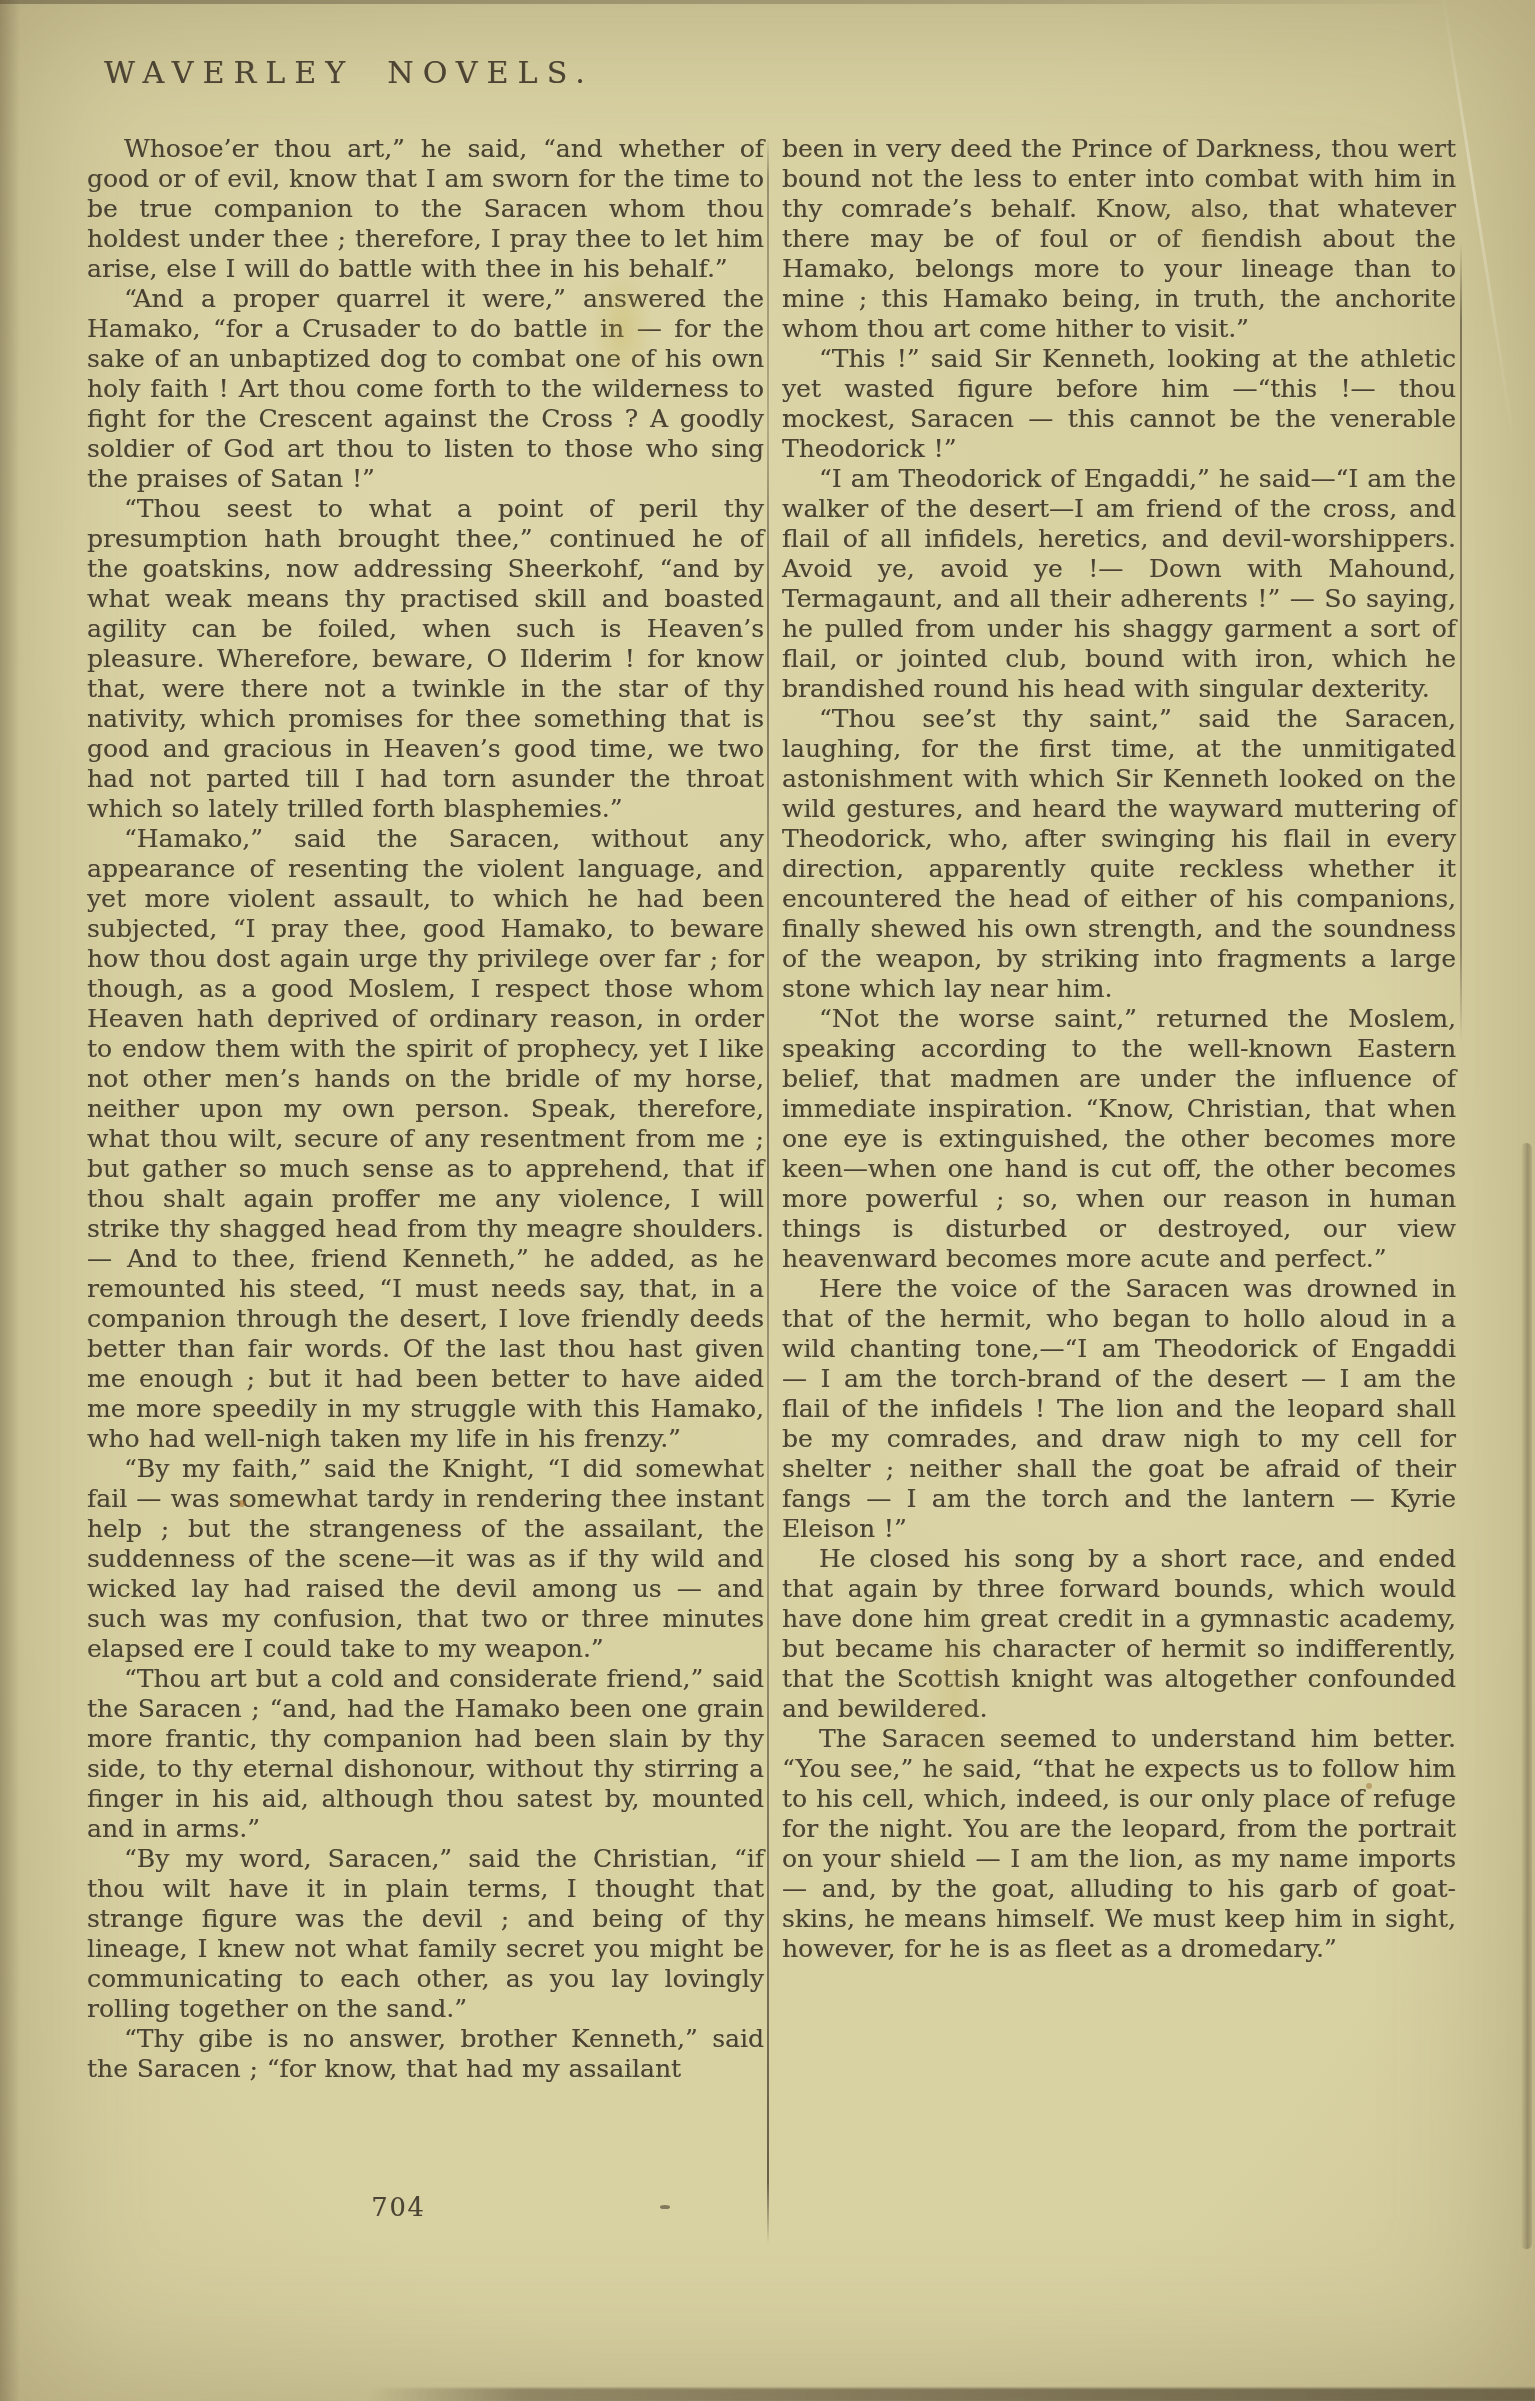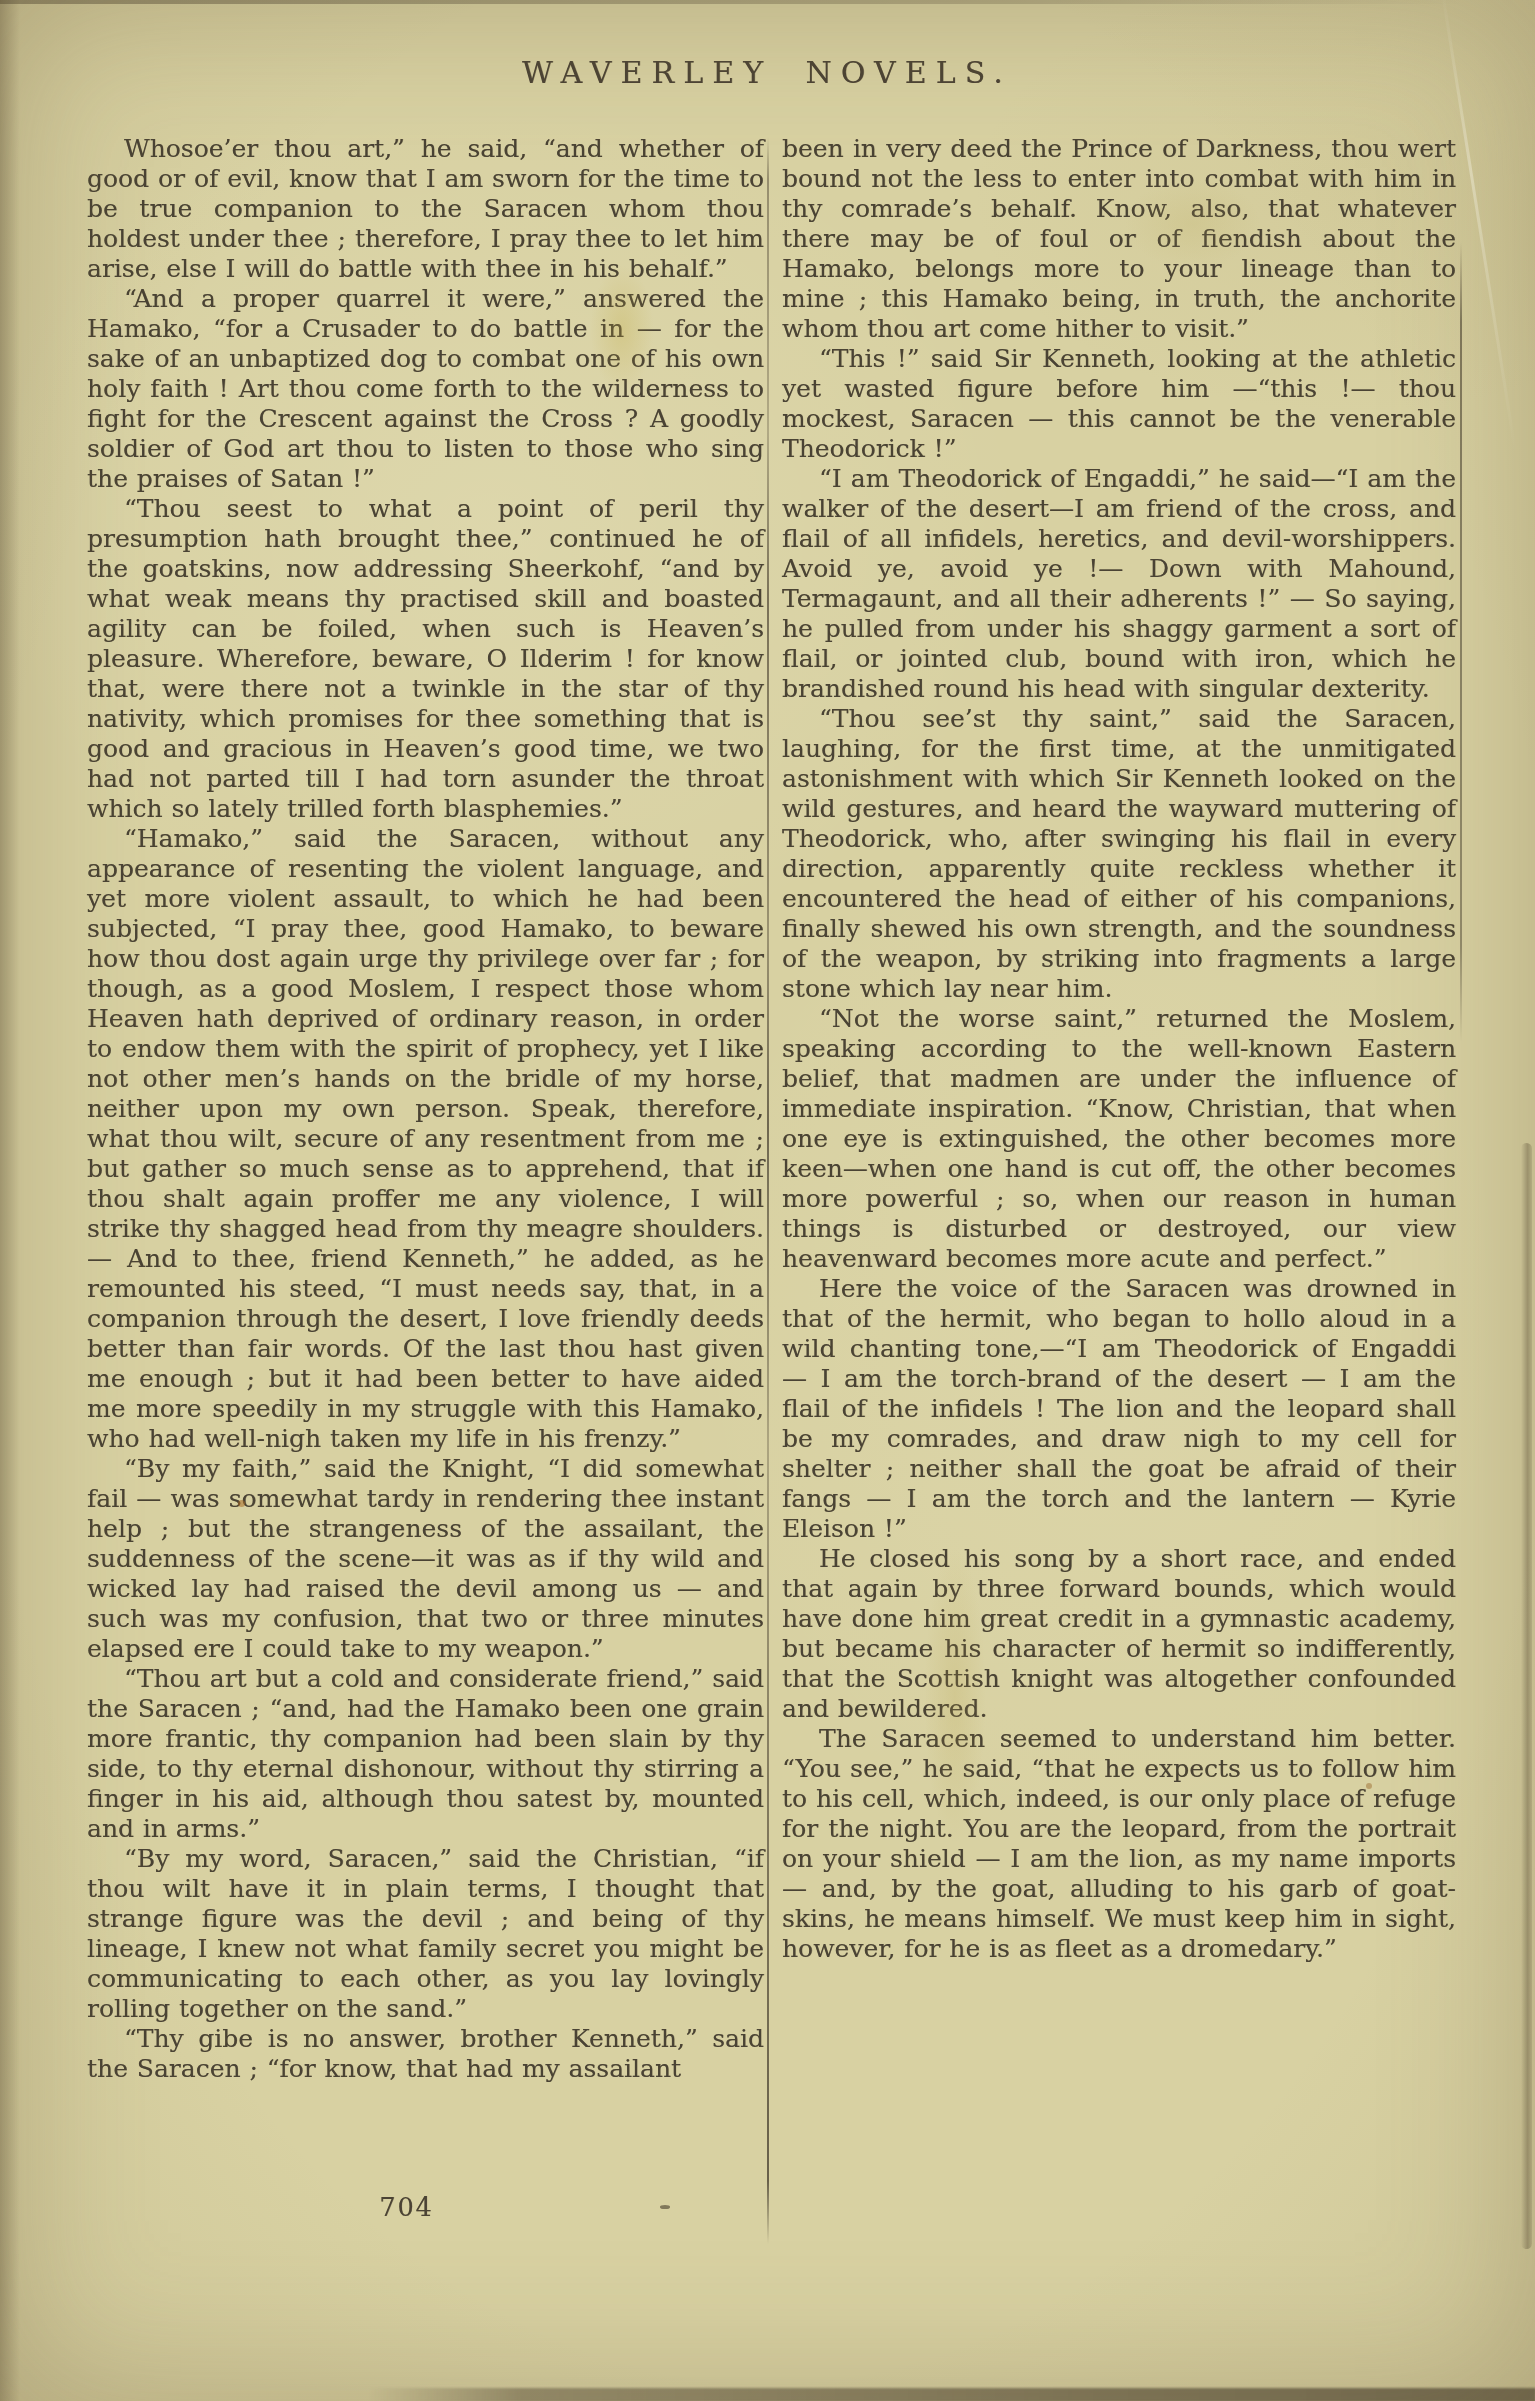--- a/index.html
+++ b/index.html
@@ -15,37 +15,37 @@
       radial-gradient(ellipse 868px 731px at 32% 22%, rgba(255,253,235,0.13), rgba(255,253,235,0) 62%),
       radial-gradient(ellipse 731px 914px at 72% 55%, rgba(252,248,222,0.10), rgba(252,248,222,0) 60%),
       radial-gradient(ellipse 548px 320px at 88% 8%, rgba(172,155,95,0.10), rgba(172,155,95,0) 70%),
       radial-gradient(ellipse 1371px 2103px at 50% 48%, rgba(0,0,0,0) 58%, rgba(118,100,58,0.16) 96%);
   }
   .vignette{
     position:absolute;inset:0;pointer-events:none;
     box-shadow:inset 0 0 137px 16.5px rgba(112,97,60,0.30);
   }
   .header{
-    position:absolute;top:55px;left:83px;width:1368px;
-    text-align:center;font-size:30px;color:#4b4334;
+    position:absolute;top:55px;left:104px;width:1368px;
+    font-size:30px;color:#4b4334;
     letter-spacing:9.1px;word-spacing:14.6px;
     text-shadow:0.4px 0.4px 0.5px rgba(70,60,40,0.45);
   }
   .col{
     position:absolute;top:134px;
     font-size:25px;line-height:30px;color:#4a4334;
     text-align:justify;word-spacing:0.9px;
     text-shadow:0.3px 0.3px 0.5px rgba(72,62,42,0.42);
   }
   .col-left{left:87px;width:677px;}
   .col-right{left:782px;width:674px;}
   .para{margin:0;text-indent:37px;}
   .no-indent{text-indent:0;}
   .footer{
-    position:absolute;top:2192px;left:347px;width:119px;
+    position:absolute;top:2192px;left:339px;width:119px;
     text-align:center;font-size:25.6px;color:#4b4334;letter-spacing:1.8px;
     text-shadow:0.3px 0.3px 0.5px rgba(72,62,42,0.42);
   }
   .divider{
     position:absolute;left:767px;top:137px;width:1.8px;height:2107px;
     background:linear-gradient(to bottom,
       rgba(70,60,45,0) 0%, rgba(70,60,45,0.45) 2%,
       rgba(70,60,45,0.28) 14%, rgba(62,52,38,0.62) 22%,
       rgba(62,52,38,0.40) 38%, rgba(56,48,36,0.66) 47%,
       rgba(70,60,45,0.30) 62%, rgba(62,52,38,0.55) 78%,

